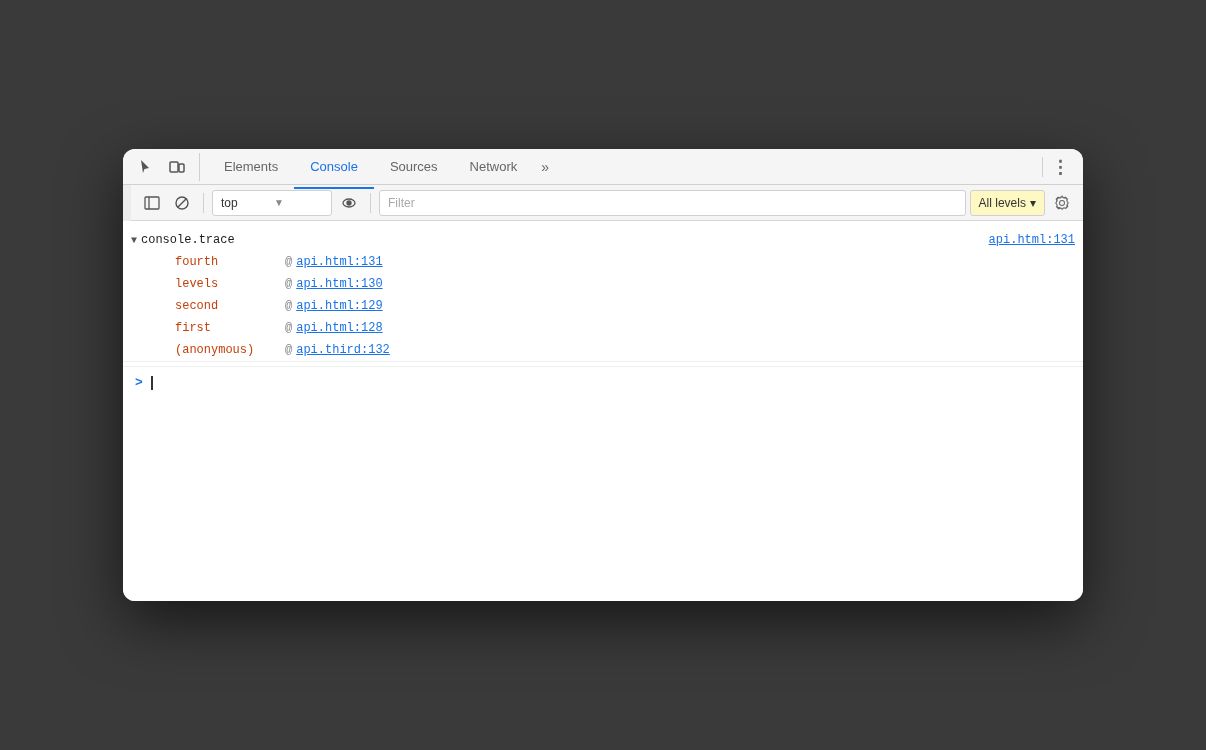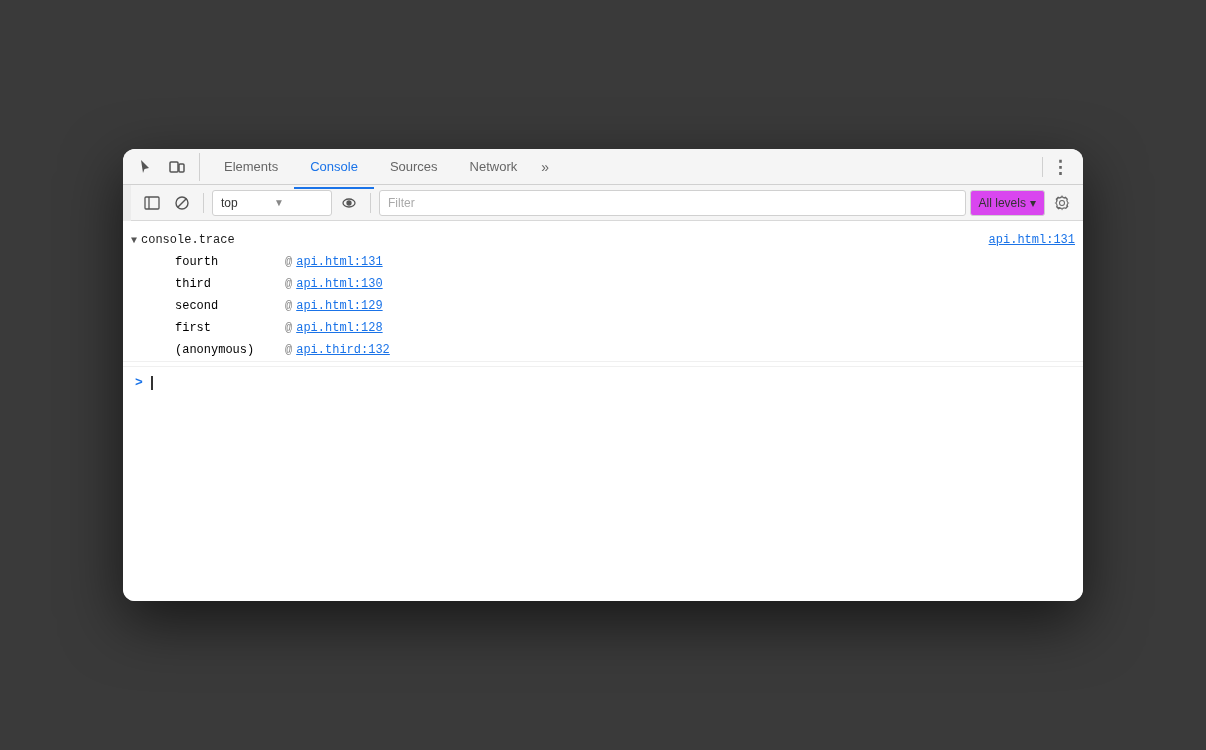--- a/index.html
+++ b/index.html
@@ -212,21 +212,21 @@
       color: #333;
       background: white;
       outline: none;
     }
 
     .filter-input::placeholder { color: #aaa; }
 
     .levels-btn {
       display: flex;
       align-items: center;
-      background: #d946ef;
+      background: #fef9c3;
       border: 1px solid #d0d0d0;
       border-radius: 3px;
       padding: 0 8px;
       height: 26px;
       cursor: pointer;
       font-size: 12px;
       color: #333;
       white-space: nowrap;
       gap: 4px;
     }
@@ -284,21 +284,21 @@
     }
 
     .trace-item {
       display: flex;
       align-items: center;
       padding: 4px 8px 4px 52px;
       cursor: pointer;
     }
 
     .trace-item-name {
-      color: #000000;
+      color: #c2410c;
       min-width: 110px;
       font-family: 'Menlo', 'Monaco', 'Courier New', monospace;
       font-size: 12px;
     }
 
     .trace-item-at {
       color: #888;
       margin-right: 4px;
       font-size: 12px;
     }
@@ -443,21 +443,21 @@
         <span class="trace-location">api.html:131</span>
       </div>
 
       <div class="trace-item">
         <span class="trace-item-name">fourth</span>
         <span class="trace-item-at"> @ </span>
         <a class="trace-item-link">api.html:131</a>
       </div>
 
       <div class="trace-item">
-        <span class="trace-item-name">third</span>
+        <span class="trace-item-name">levels</span>
         <span class="trace-item-at"> @ </span>
         <a class="trace-item-link">api.html:130</a>
       </div>
 
       <div class="trace-item">
         <span class="trace-item-name">second</span>
         <span class="trace-item-at"> @ </span>
         <a class="trace-item-link">api.html:129</a>
       </div>
 

